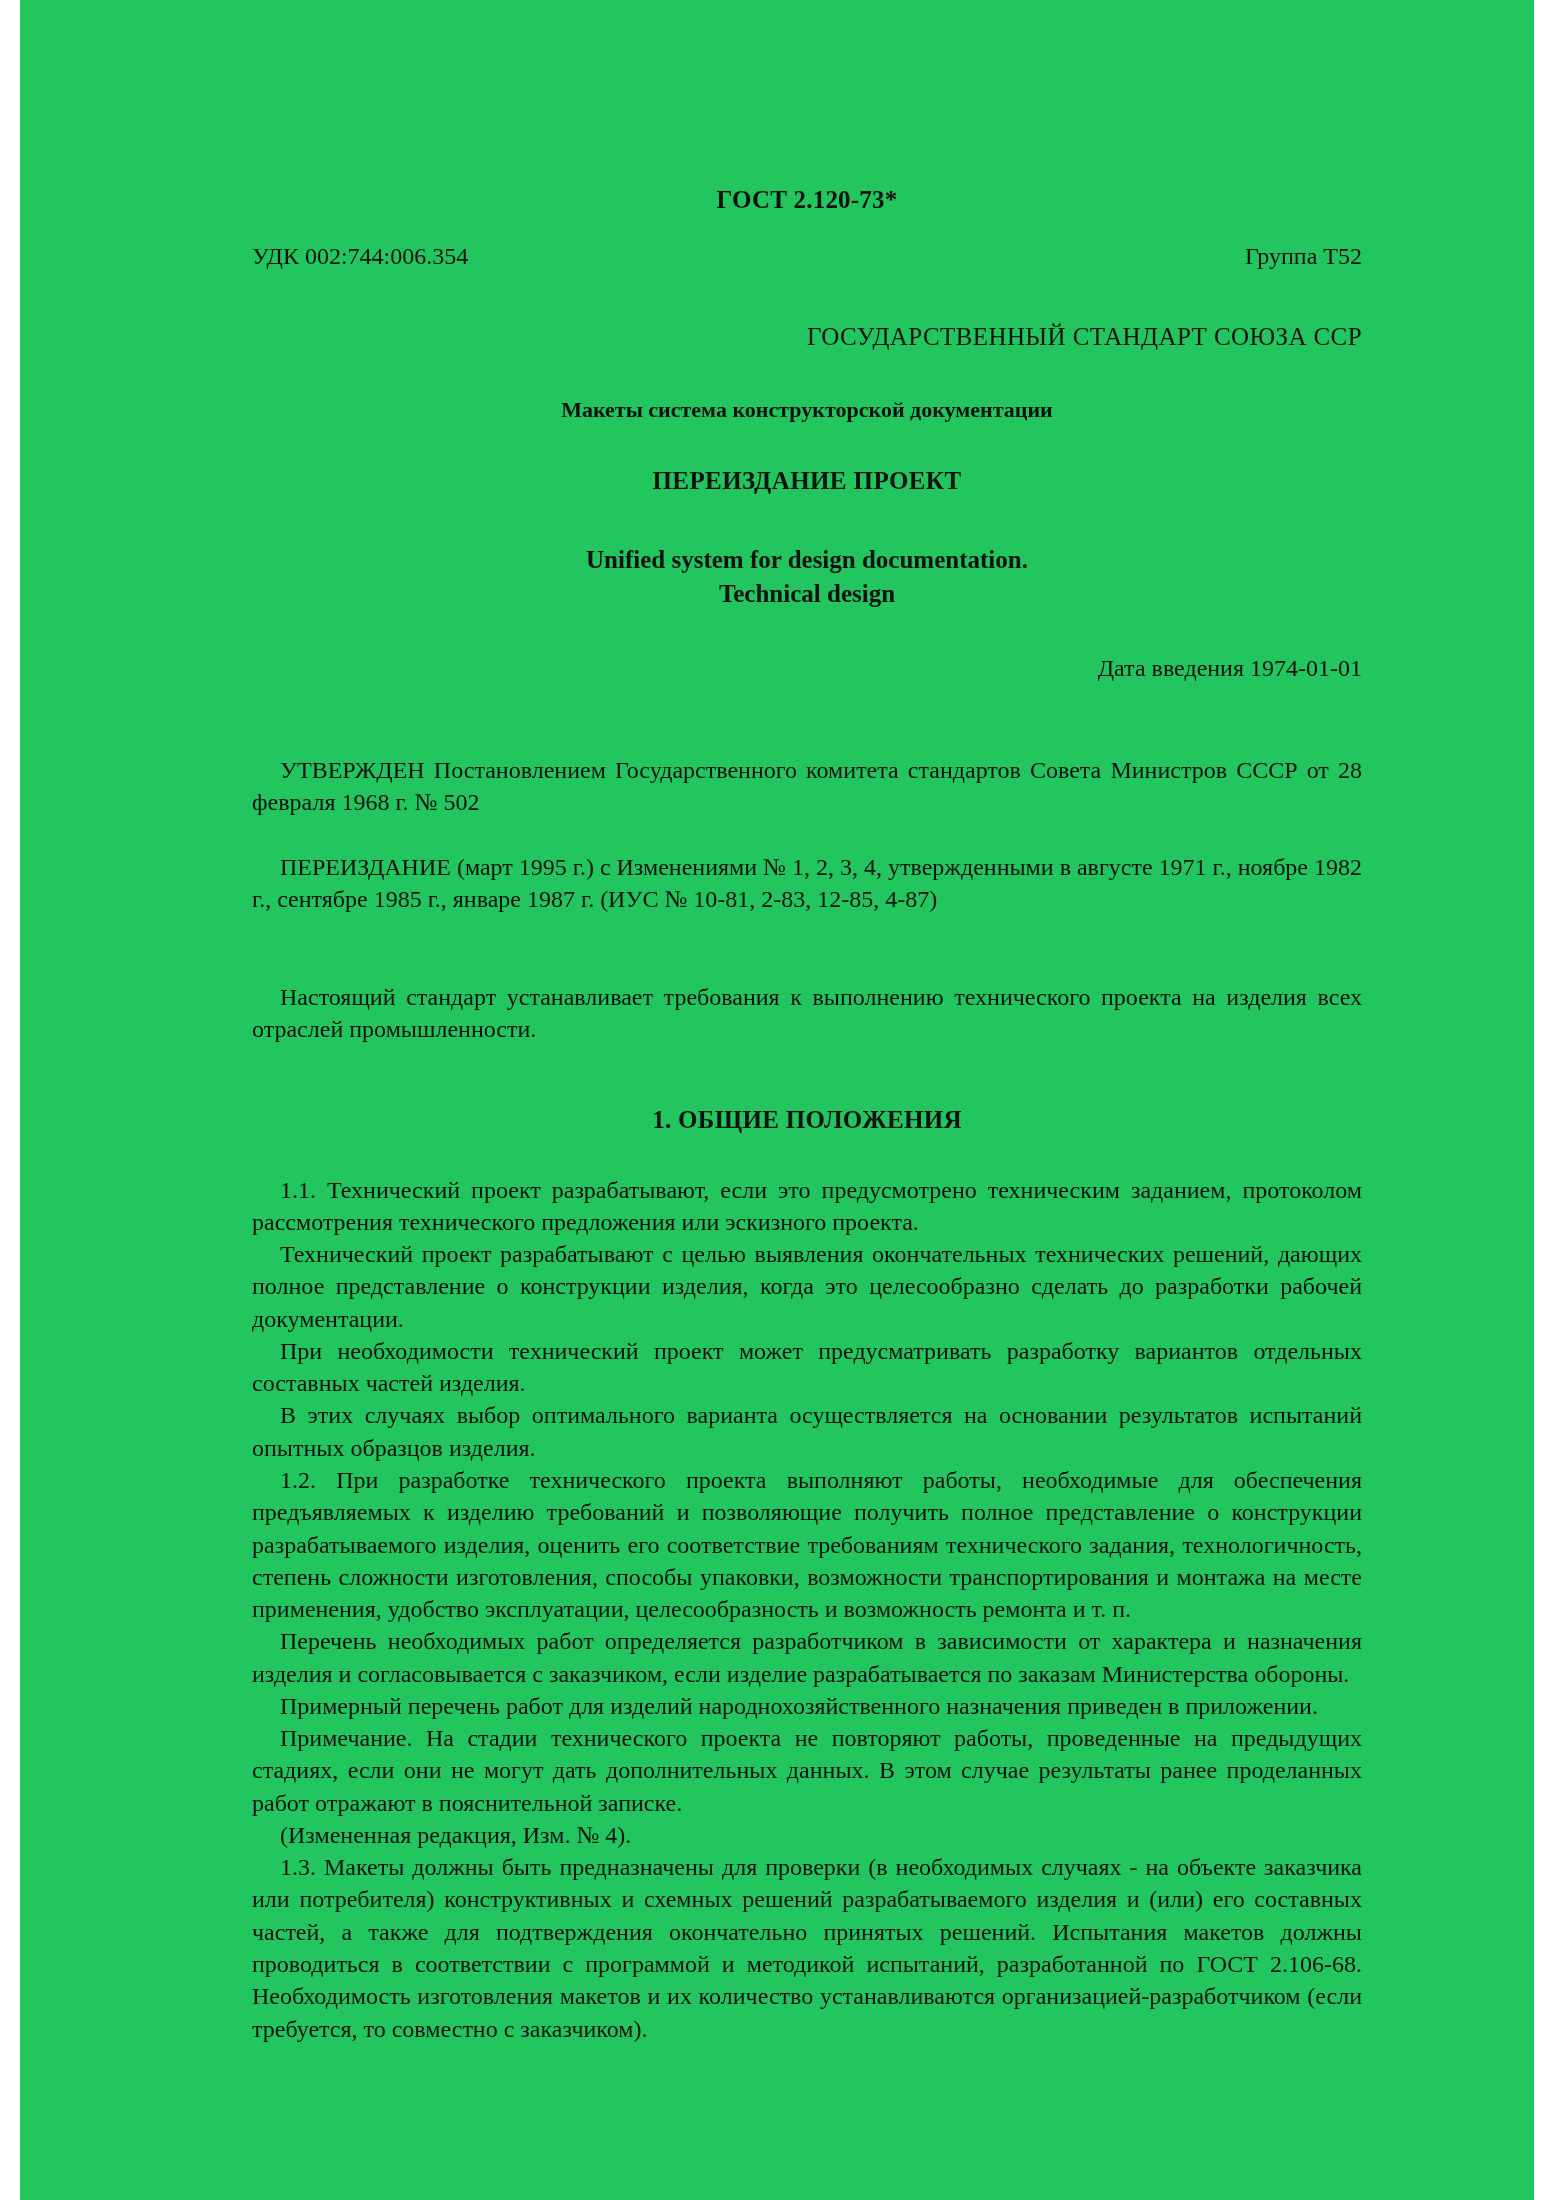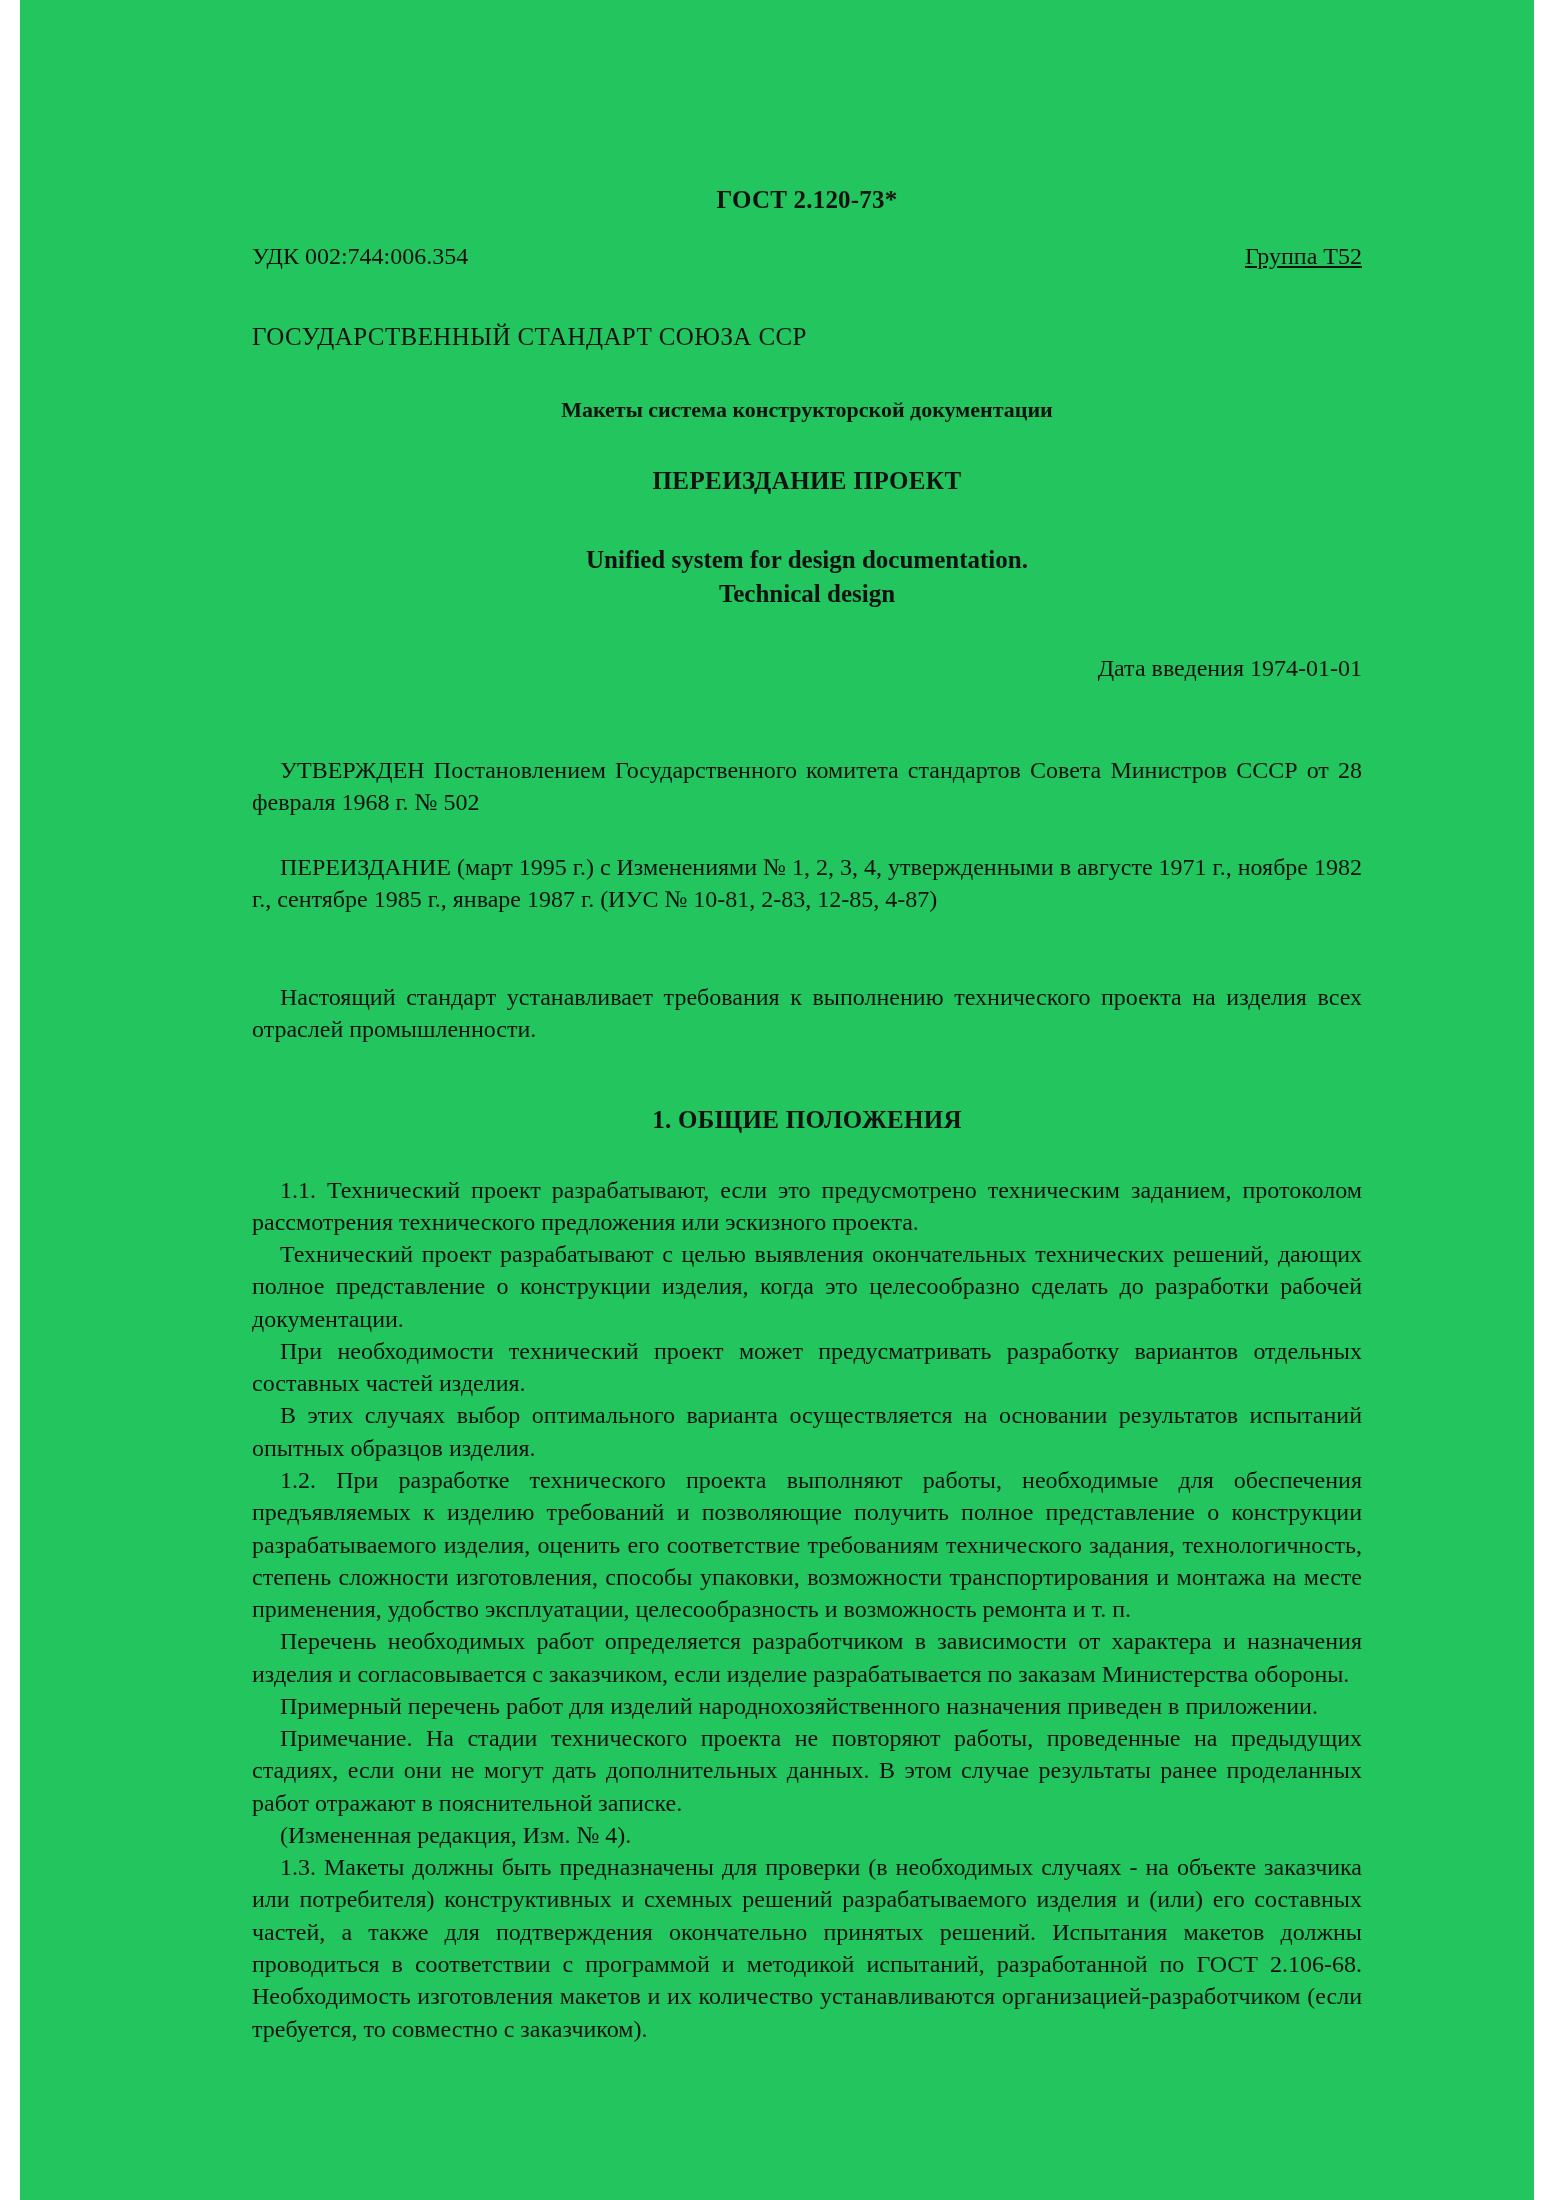--- a/index.html
+++ b/index.html
@@ -35,25 +35,25 @@
     margin-top: 186px;
   }
   .meta-row {
     display: flex;
     justify-content: space-between;
     align-items: baseline;
     font-size: 24px;
     margin-top: 29px;
   }
   .meta-left { white-space: nowrap; }
-  .meta-right { white-space: nowrap; text-decoration: underline; }
+  .meta-right { white-space: nowrap; }
 
   
   .std-title {
-    text-align: left;
+    text-align: right;
     font-size: 25px;
     letter-spacing: 0.4px;
     margin-top: 53px;
   }
   .sys-title {
     text-align: center;
     font-size: 22px;
     font-weight: bold;
     margin-top: 46px;
   }

